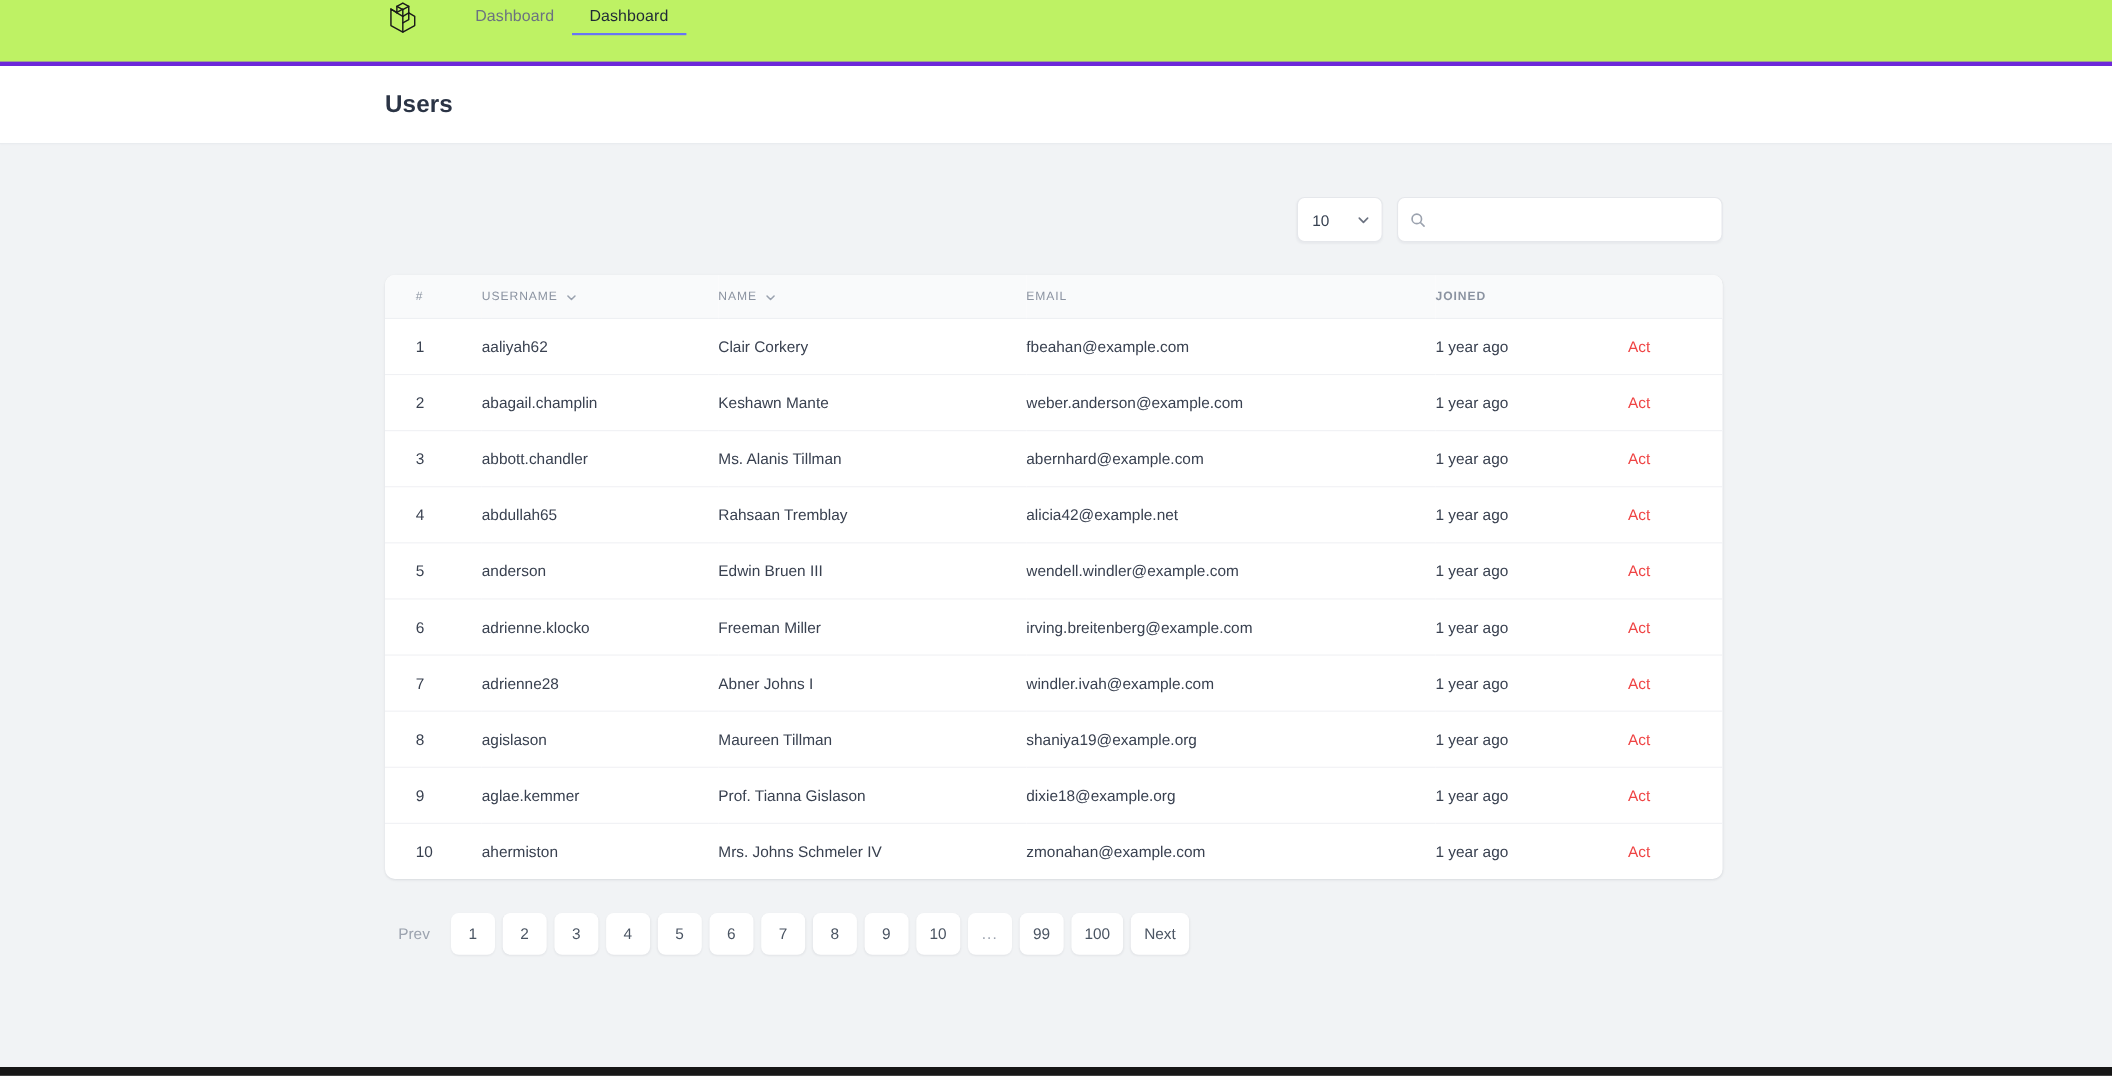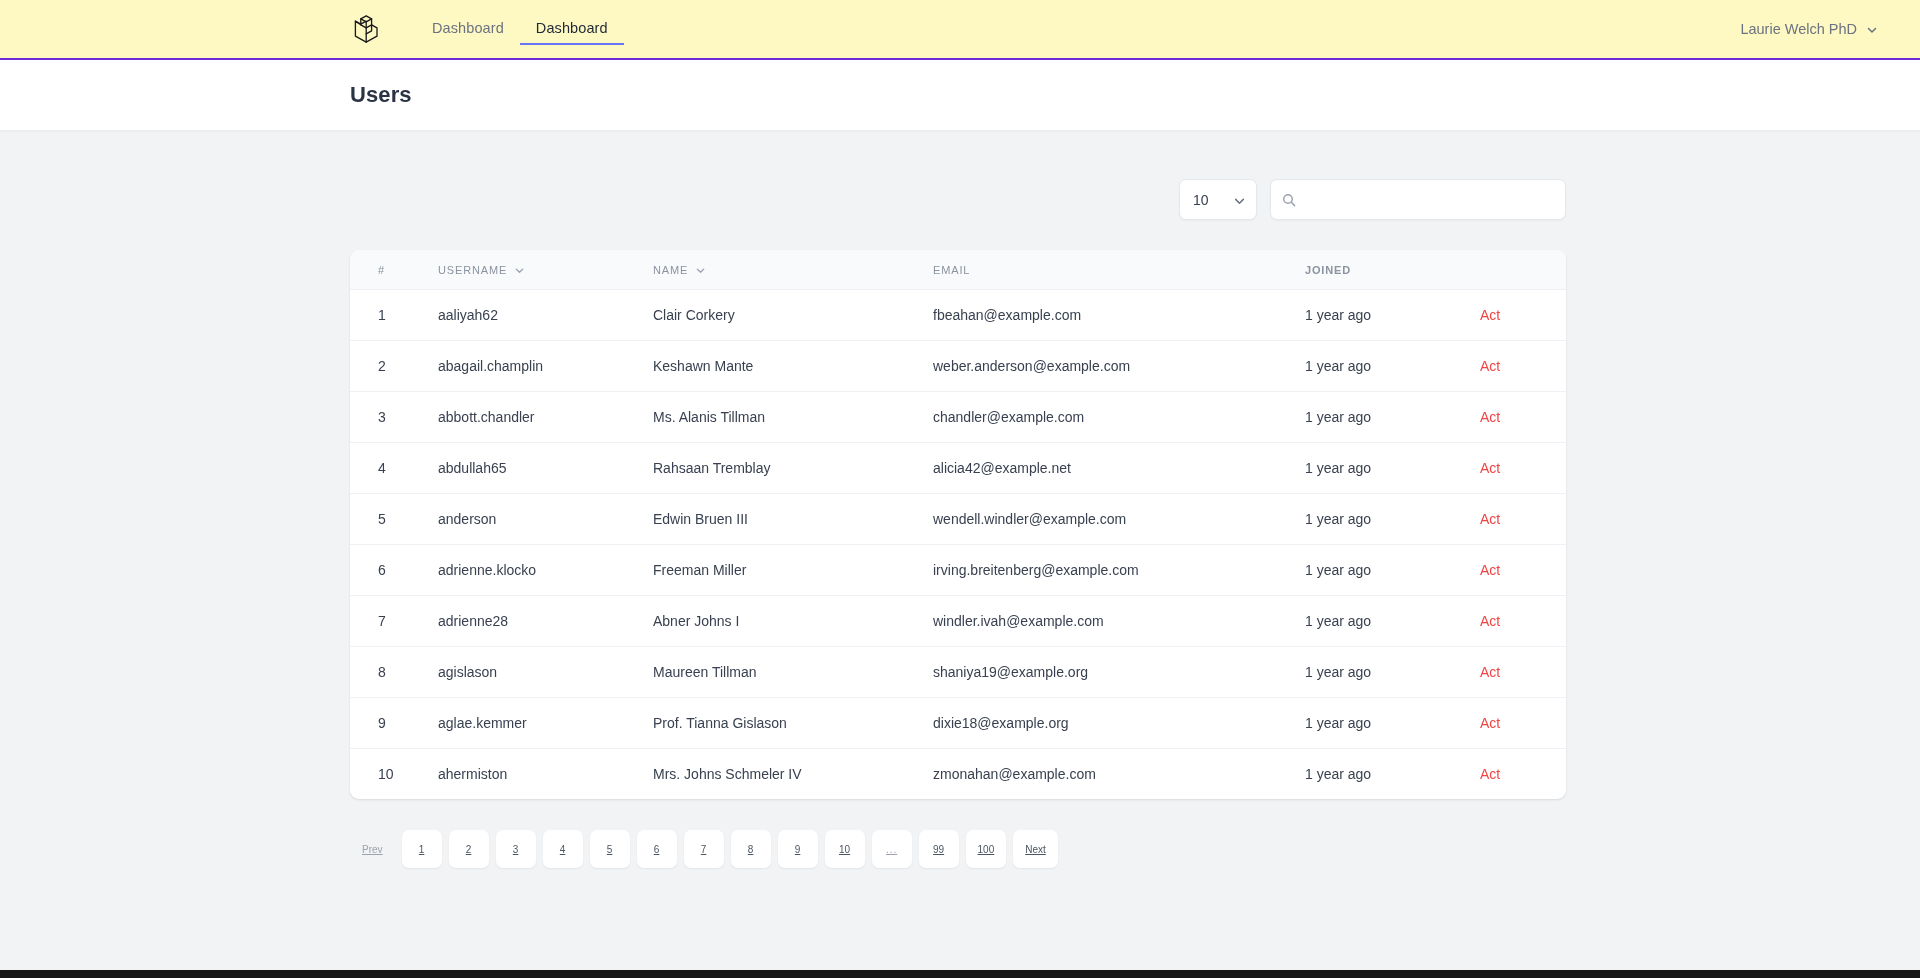--- a/index.html
+++ b/index.html
@@ -11,24 +11,24 @@
     height: 978px;
     overflow: hidden;
     background: #f1f3f5;
     font-family: "Liberation Sans", sans-serif;
     -webkit-font-smoothing: antialiased;
   }
 
   
   .navbar {
     height: 60px;
-    background: #fef9c3;
-    border-bottom: 2px solid #6d28d9;
-    display: flex;
-    align-items: center;
+    background: #bef264;
+    border-bottom: 4px solid #6d28d9;
+    display: flex;
+    align-items: flex-start;
     position: relative;
   }
   .nav-inner {
     width: 100%;
     padding: 0 40px 0 350px;
     display: flex;
     align-items: stretch;
     justify-content: space-between;
   }
   .nav-left {
@@ -227,29 +227,28 @@
     gap: 7px;
     padding: 31px 0 0 0;
   }
   .page-btn {
     min-width: 40px;
     height: 38px;
     padding: 0 12px;
     background: #ffffff;
     border: none;
     border-radius: 7px;
-    font-size: 10px;
+    font-size: 14px;
     color: #4b5563;
     font-family: inherit;
     cursor: pointer;
     display: inline-flex;
     align-items: center;
     justify-content: center;
     box-shadow: 0 1px 2px rgba(16,24,40,0.06);
-    text-decoration: underline;
   }
   .page-btn.disabled {
     background: transparent;
     box-shadow: none;
     color: #9ca3af;
     cursor: default;
   }
   .page-btn.ellipsis { color: #9ca3af; letter-spacing: 1px; }
 
   .bottom-bar {
@@ -277,30 +276,20 @@
             <path d="M18 9 L27 14 L36 9"></path>
             <path d="M27 14 L27 24"></path>
           </svg>
         </span>
       </a>
       <div class="nav-links">
         <a class="nav-link">Dashboard</a>
         <a class="nav-link active">Dashboard</a>
       </div>
     </div>
-    <div class="nav-right">
-      <button class="user-menu">
-        <span>Laurie Welch PhD</span>
-        <span class="chev">
-          <svg viewBox="0 0 12 12" fill="none" stroke="#6b7280" stroke-width="1.5" stroke-linecap="round" stroke-linejoin="round">
-              <path d="M2.5 4.5 L6 8 L9.5 4.5"></path>
-            </svg>
-        </span>
-      </button>
-    </div>
   </div>
 </nav>
 
 <header class="page-header">
   <h1 class="page-title">Users</h1>
 </header>
 
 <main class="content">
   <div class="content-inner">
 
@@ -384,21 +373,21 @@
               <td class="col-user">abagail.champlin</td>
               <td class="col-name">Keshawn Mante</td>
               <td class="col-email">weber.anderson@example.com</td>
               <td class="col-join">1 year ago</td>
               <td class="col-act">Act</td>
             </tr>
             <tr>
               <td class="col-num">3</td>
               <td class="col-user">abbott.chandler</td>
               <td class="col-name">Ms. Alanis Tillman</td>
-              <td class="col-email">chandler@example.com</td>
+              <td class="col-email">abernhard@example.com</td>
               <td class="col-join">1 year ago</td>
               <td class="col-act">Act</td>
             </tr>
             <tr>
               <td class="col-num">4</td>
               <td class="col-user">abdullah65</td>
               <td class="col-name">Rahsaan Tremblay</td>
               <td class="col-email">alicia42@example.net</td>
               <td class="col-join">1 year ago</td>
               <td class="col-act">Act</td>

